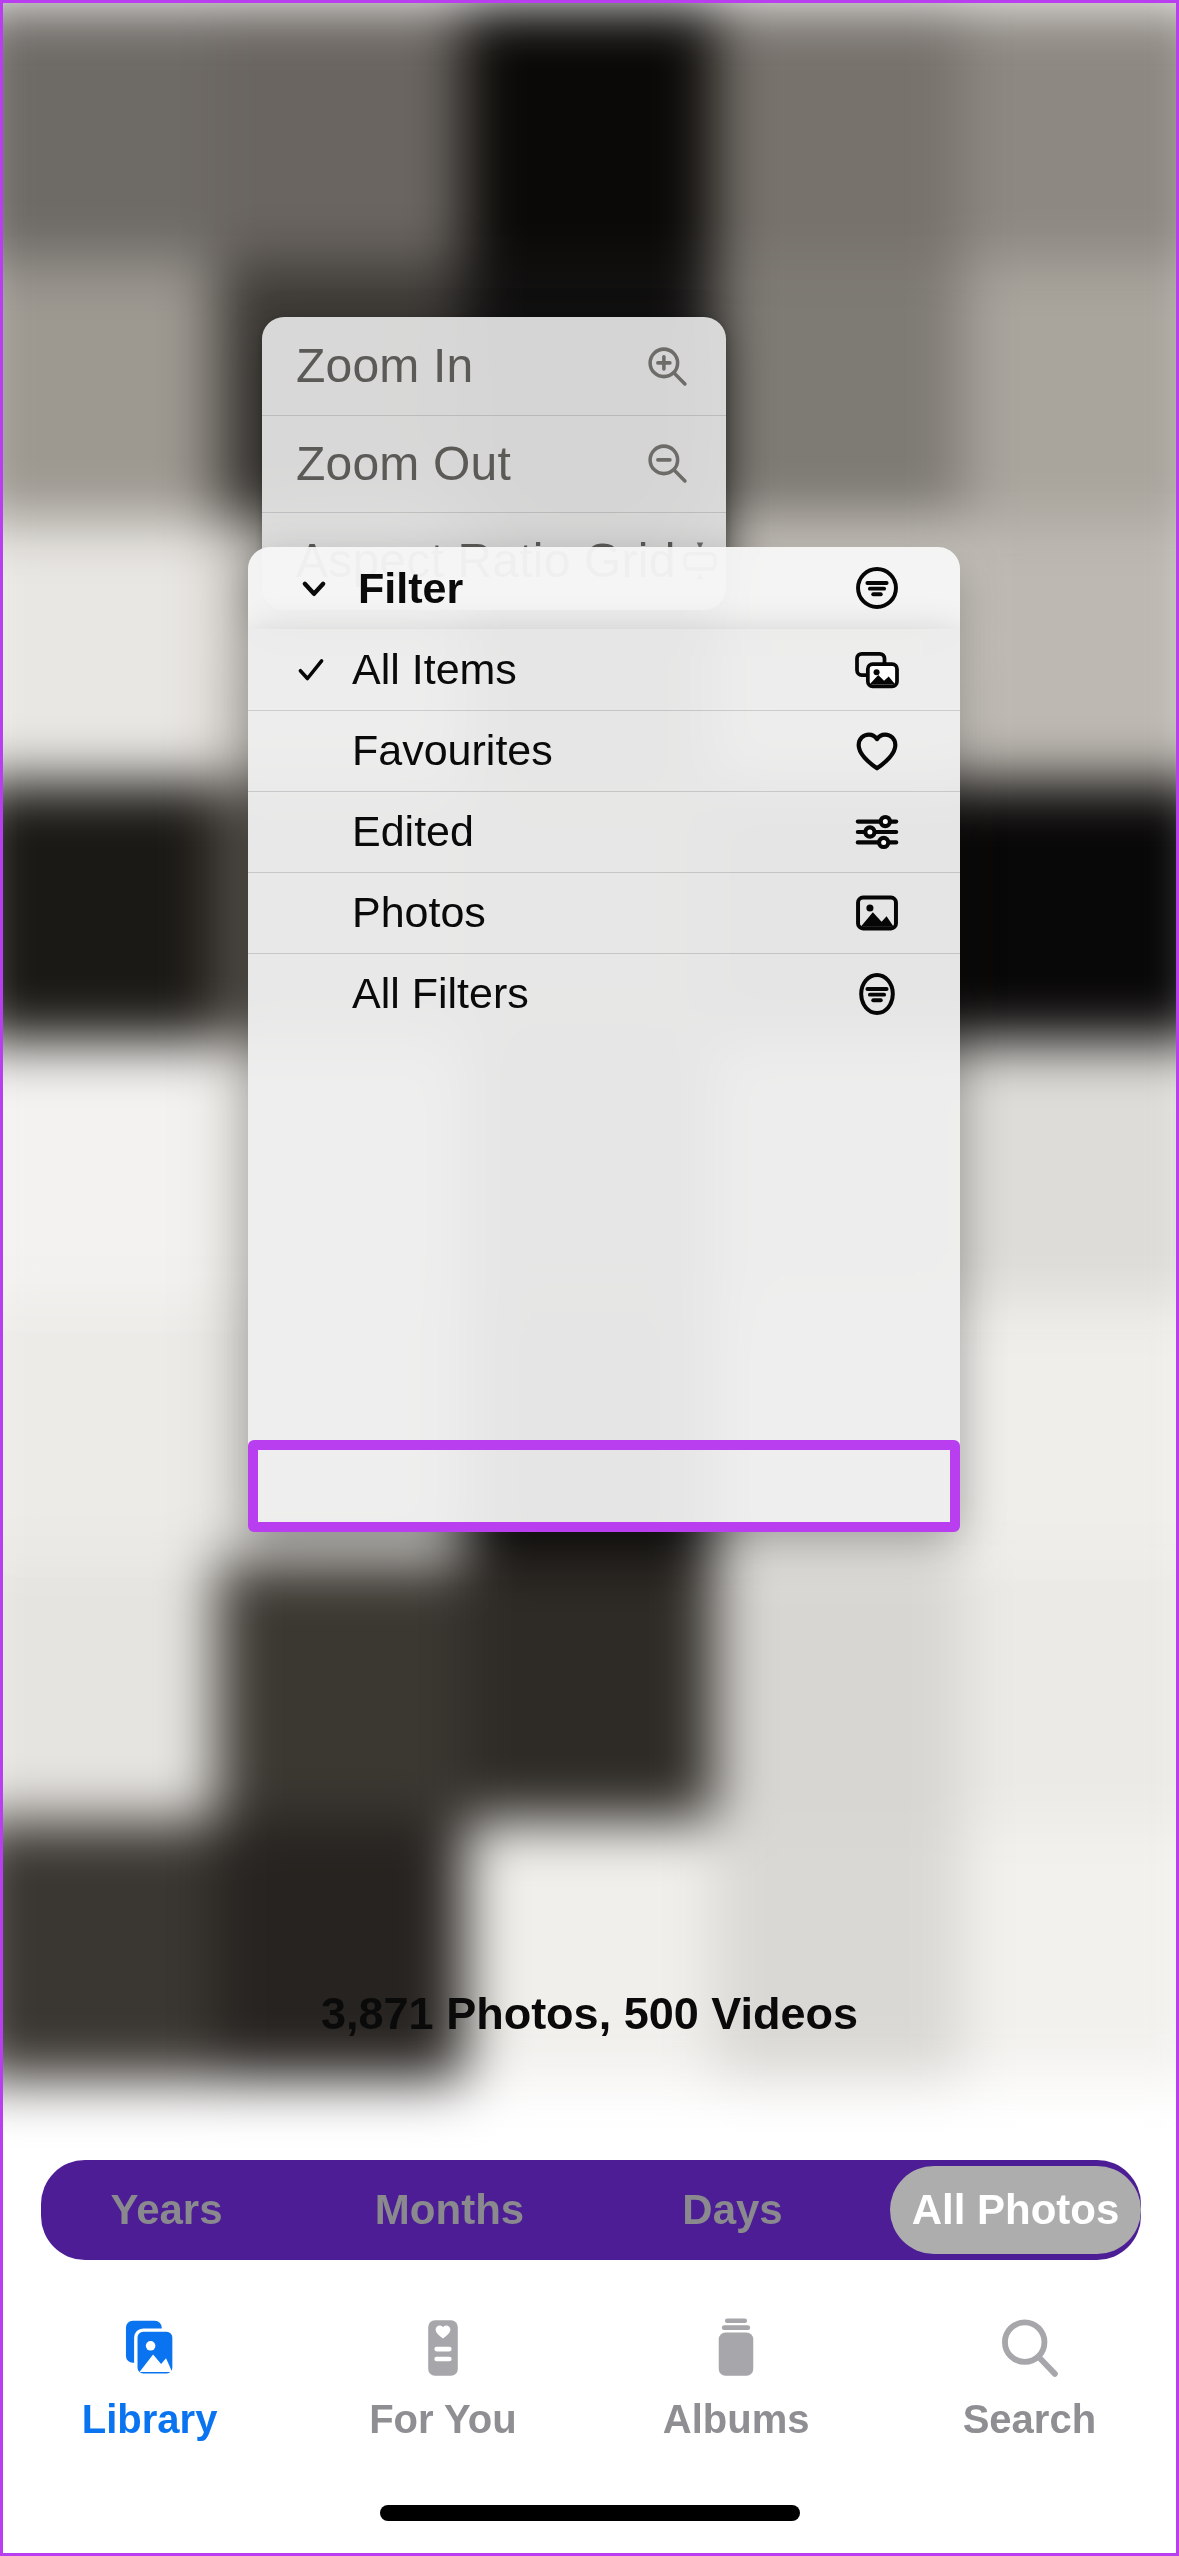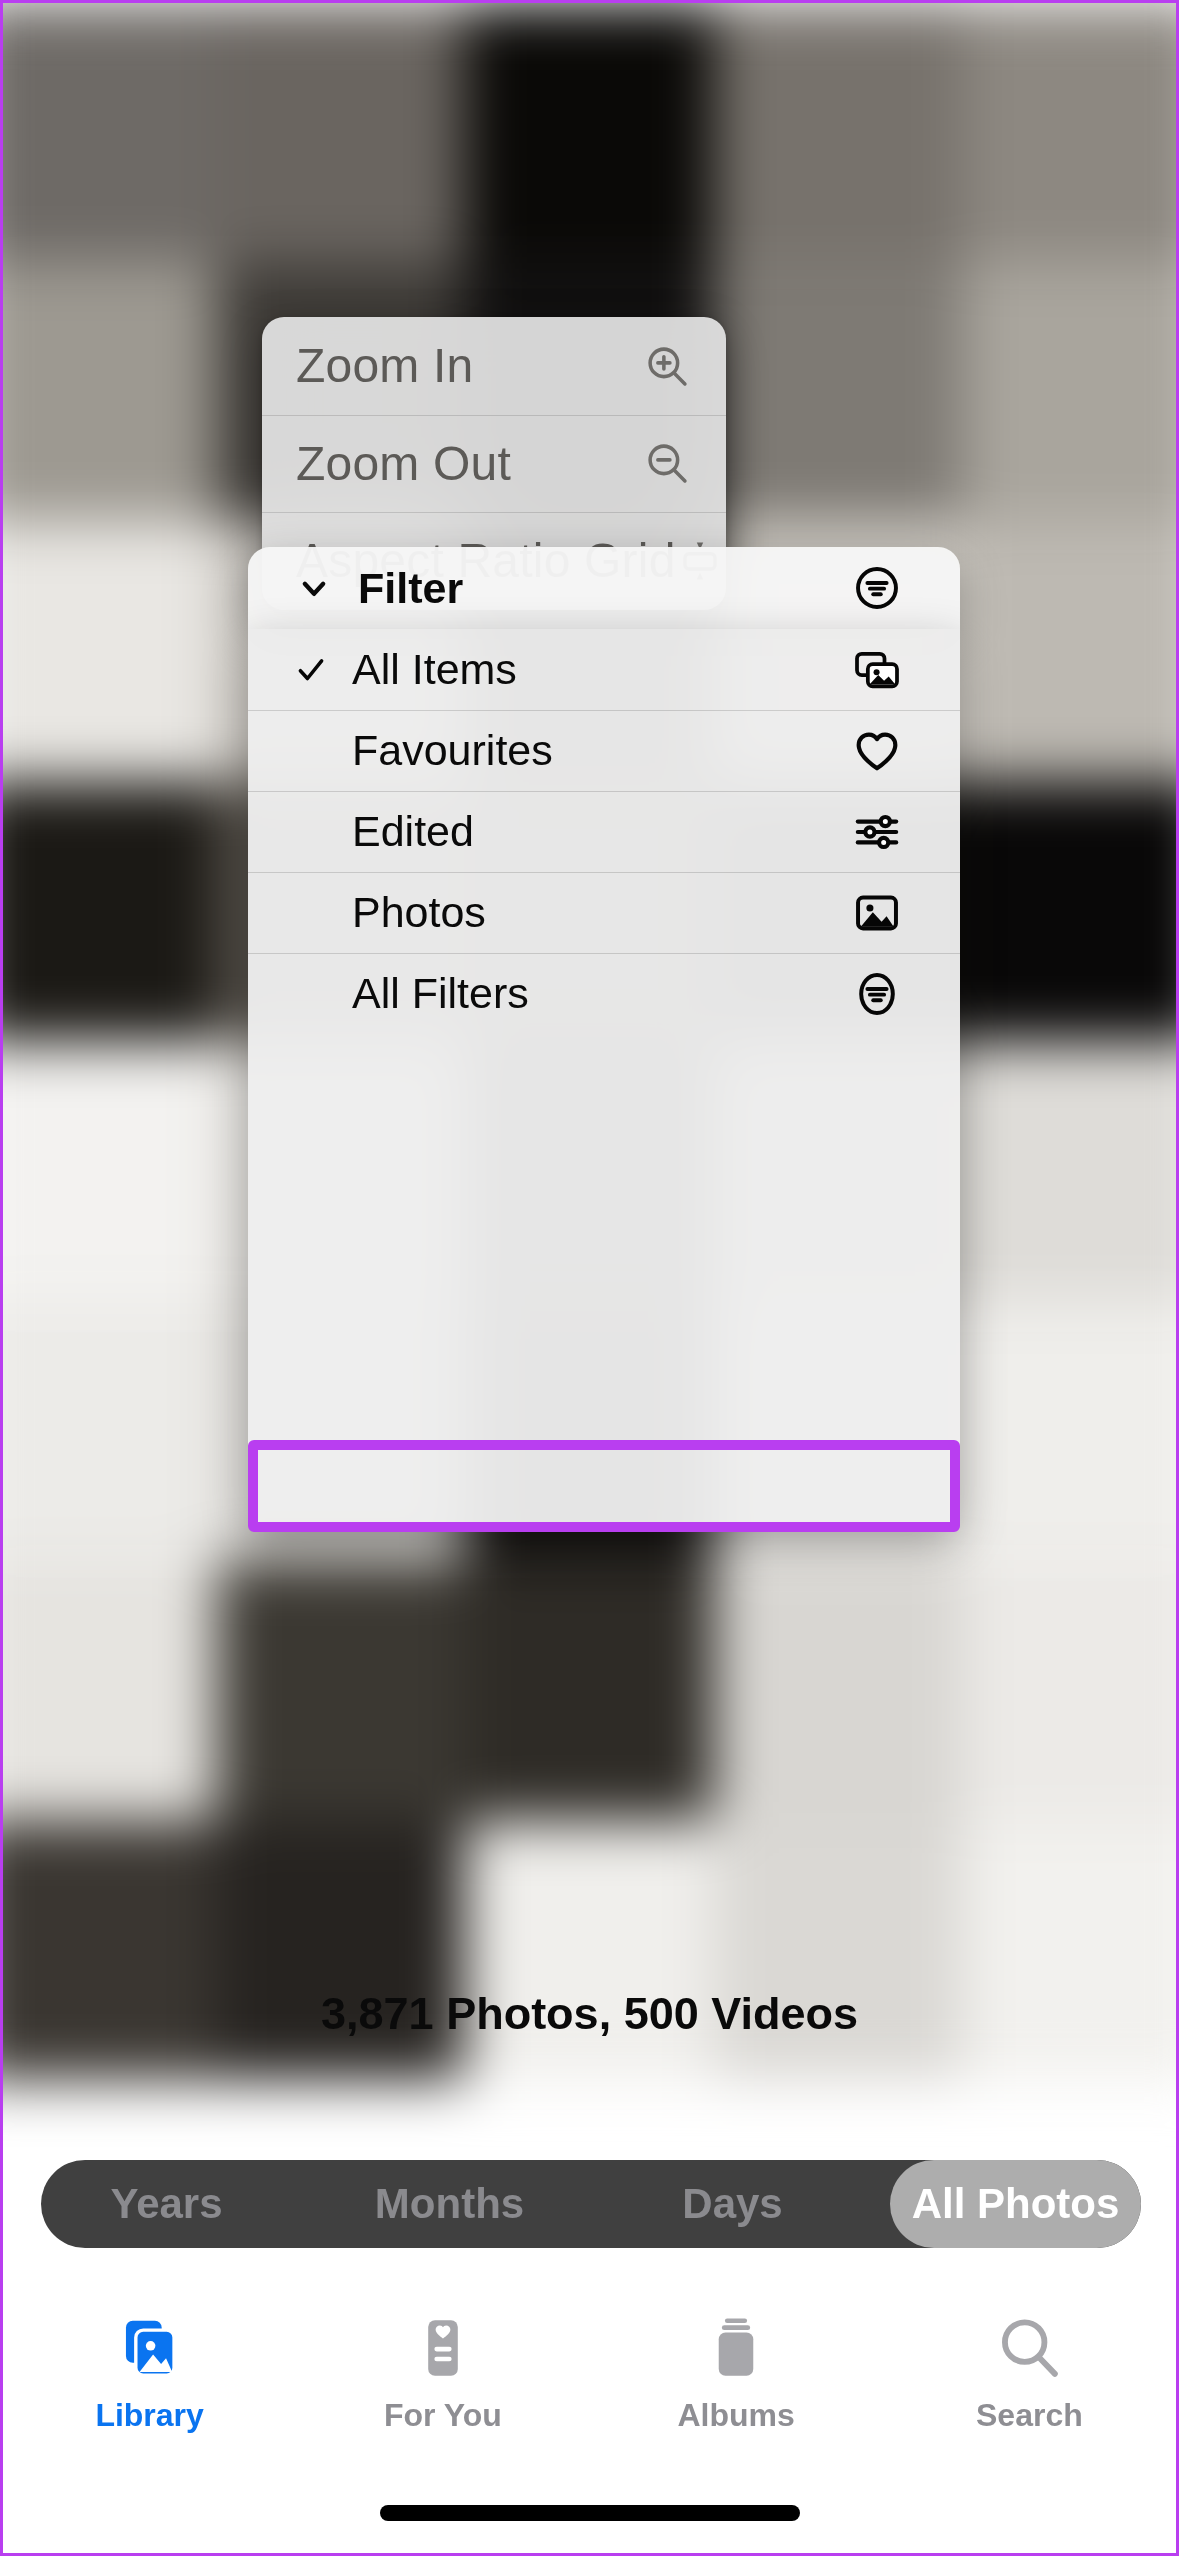--- a/index.html
+++ b/index.html
@@ -97,35 +97,35 @@
     z-index:40;
     pointer-events:none;
   }
 
   
   #count-text {
     position:absolute; left:0; right:0; top:1985px;
     text-align:center; font-size:45px; font-weight:700; color:#0a0a0a;
   }
   #segmented {
-    position:absolute; left:38px; top:2157px; width:1100px; height:88px;
-    background:#404040; border-radius:44px;
+    position:absolute; left:38px; top:2157px; width:1100px; height:100px;
+    background:#4c1d95; border-radius:44px;
     display:flex; align-items:center;gap:32px;
   }
   .seg { flex:1; text-align:center; font-size:42px; color:#8a8a8e; font-weight:600; }
   .seg.active {
     background:#adadad; color:#fff; border-radius:44px;
     height:88px; line-height:88px;
   }
   #tabbar {
     position:absolute; left:0; right:0; top:2290px; height:190px;
     display:flex; align-items:flex-start;
   }
   .tab { flex:1; display:flex; flex-direction:column; align-items:center; gap:8px; padding-top:18px; }
-  .tab-label { font-size:32px; color:#8e8e93; font-weight:600; }
+  .tab-label { font-size:40px; color:#8e8e93; font-weight:600; }
   .tab.active .tab-label { color:#0a74f0; }
   #home-indicator {
     position:absolute; left:50%; transform:translateX(-50%);
     bottom:32px; width:420px; height:16px; border-radius:8px; background:#000;
   }
 </style>
 </head>
 <body>
 
 <div id="screen">

